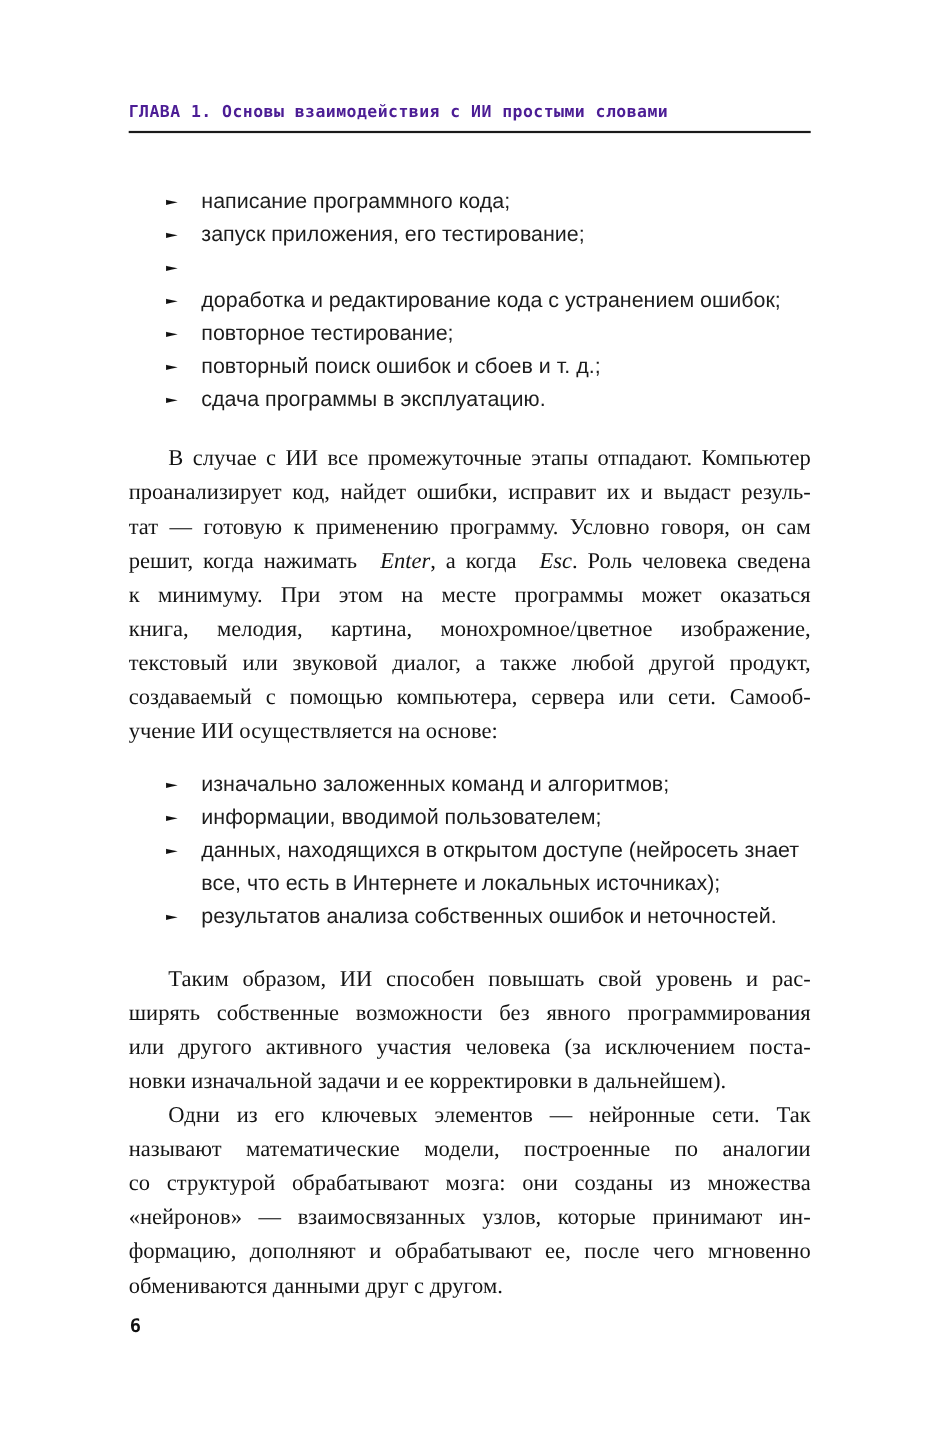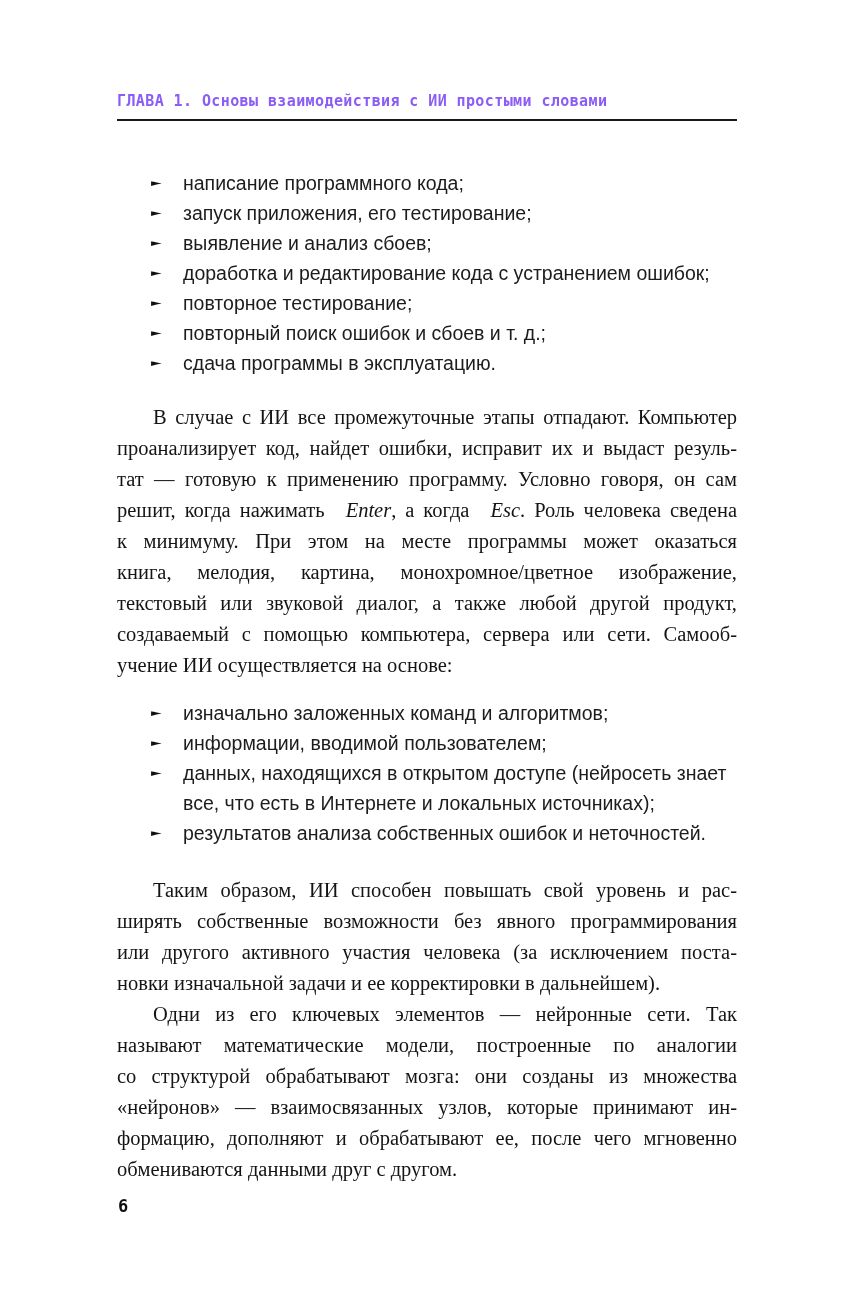--- a/index.html
+++ b/index.html
@@ -9,21 +9,21 @@
     margin:0 auto;
     background:#ffffff;
     color:#161616;
     overflow:hidden;
   }
   
   .header {
     position:absolute; left:117px; top:92px; width:620px;
     font-family:"DejaVu Sans Mono", monospace;
     font-weight:700; font-size:15px; letter-spacing:0.4px;
-    color:#8b5cf6;
+    color:#4c1d95;
     padding-bottom:9px;
     border-bottom:2px solid #1a1a1a;
     white-space:nowrap;
   }
   
   .list {
     position:absolute; left:117px; width:620px;
     font-family:"Liberation Sans", sans-serif;
     font-size:19.5px; color:#1c1c1c;
   }
@@ -55,21 +55,21 @@
 
 <div class="page">
 
   <div class="header">
     <span>ГЛАВА 1. Основы взаимодействия с ИИ простыми словами</span>
   </div>
 
   <div class="list" style="top:168px">
     <div class="list-line"><span class="bullet">►</span><span>написание программного кода;</span></div>
     <div class="list-line"><span class="bullet">►</span><span>запуск приложения, его тестирование;</span></div>
-    <div class="list-line"><span class="bullet">►</span><span>выявление и анализ сбоев;</span></div>
+    <div class="list-line"><span class="bullet">►</span></div>
     <div class="list-line"><span class="bullet">►</span><span>доработка и редактирование кода с устранением ошибок;</span></div>
     <div class="list-line"><span class="bullet">►</span><span>повторное тестирование;</span></div>
     <div class="list-line"><span class="bullet">►</span><span>повторный поиск ошибок и сбоев и т. д.;</span></div>
     <div class="list-line"><span class="bullet">►</span><span>сдача программы в эксплуатацию.</span></div>
   </div>
 
   <div class="para" style="top:402px">
     <div class="pl indent">В случае с ИИ все промежуточные этапы отпадают. Компьютер</div>
     <div class="pl">проанализирует код, найдет ошибки, исправит их и выдаст резуль-</div>
     <div class="pl">тат — готовую к применению программу. Условно говоря, он сам</div>

